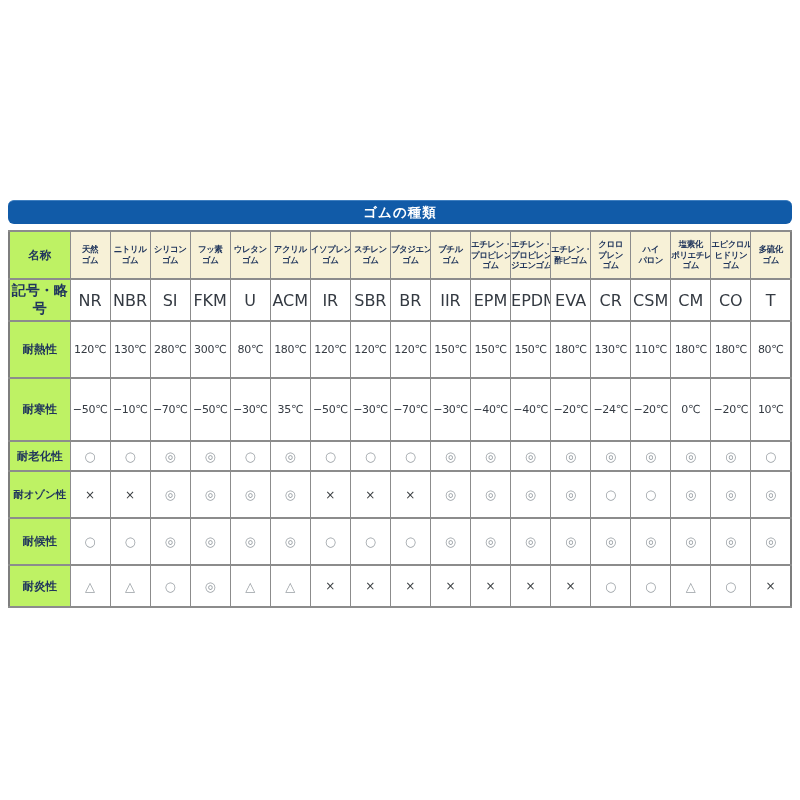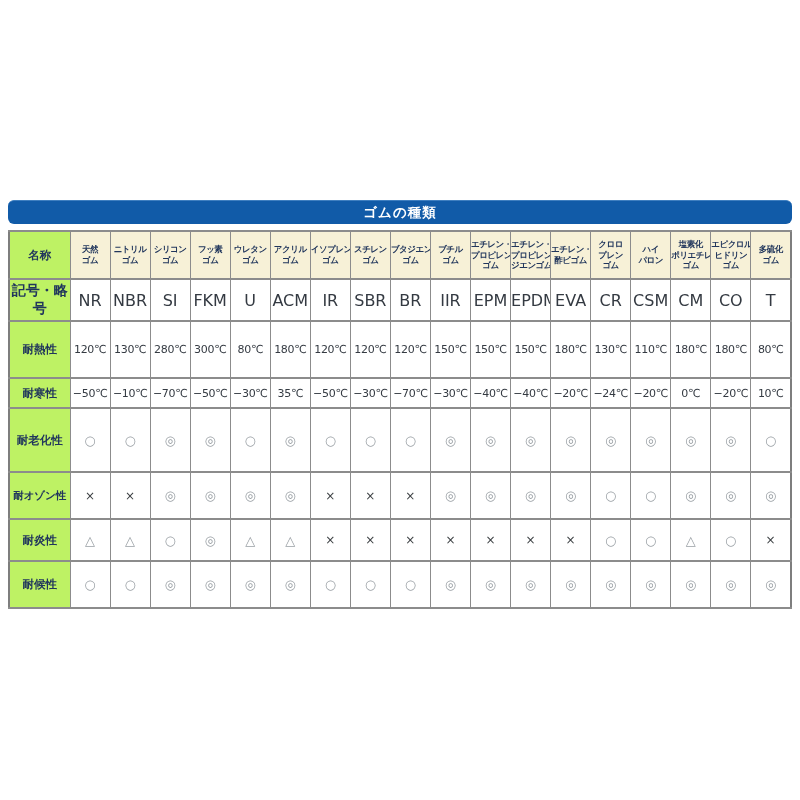--- a/index.html
+++ b/index.html
@@ -190,42 +190,42 @@
           <td class="temp-cell">150℃</td>
           <td class="temp-cell">150℃</td>
           <td class="temp-cell">150℃</td>
           <td class="temp-cell">180℃</td>
           <td class="temp-cell">130℃</td>
           <td class="temp-cell">110℃</td>
           <td class="temp-cell">180℃</td>
           <td class="temp-cell">180℃</td>
           <td class="temp-cell">80℃</td>
         </tr>
-        <tr style="height: 30px;">
+        <tr style="height: 63px;">
           <td class="row-label">耐寒性</td>
           <td class="temp-cell">−50℃</td>
           <td class="temp-cell">−10℃</td>
           <td class="temp-cell">−70℃</td>
           <td class="temp-cell">−50℃</td>
           <td class="temp-cell">−30℃</td>
           <td class="temp-cell">35℃</td>
           <td class="temp-cell">−50℃</td>
           <td class="temp-cell">−30℃</td>
           <td class="temp-cell">−70℃</td>
           <td class="temp-cell">−30℃</td>
           <td class="temp-cell">−40℃</td>
           <td class="temp-cell">−40℃</td>
           <td class="temp-cell">−20℃</td>
           <td class="temp-cell">−24℃</td>
           <td class="temp-cell">−20℃</td>
           <td class="temp-cell">0℃</td>
           <td class="temp-cell">−20℃</td>
           <td class="temp-cell">10℃</td>
         </tr>
-        <tr style="height: 64px; border-radius: 13px;">
+        <tr style="height: 30px; border-radius: 13px;">
           <td class="row-label">耐老化性</td>
           <td class="sym-cell gray">○</td>
           <td class="sym-cell gray">○</td>
           <td class="sym-cell gray">◎</td>
           <td class="sym-cell gray">◎</td>
           <td class="sym-cell gray">○</td>
           <td class="sym-cell gray">◎</td>
           <td class="sym-cell gray">○</td>
           <td class="sym-cell gray">○</td>
           <td class="sym-cell gray">○</td>
@@ -253,57 +253,57 @@
           <td class="sym-cell gray">◎</td>
           <td class="sym-cell gray">◎</td>
           <td class="sym-cell gray">◎</td>
           <td class="sym-cell gray">◎</td>
           <td class="sym-cell gray">○</td>
           <td class="sym-cell gray">○</td>
           <td class="sym-cell gray">◎</td>
           <td class="sym-cell gray">◎</td>
           <td class="sym-cell gray">◎</td>
         </tr>
+        <tr style="height: 47px;">
+          <td class="row-label">耐候性</td>
+          <td class="sym-cell gray">○</td>
+          <td class="sym-cell gray">○</td>
+          <td class="sym-cell gray">◎</td>
+          <td class="sym-cell gray">◎</td>
+          <td class="sym-cell gray">◎</td>
+          <td class="sym-cell gray">◎</td>
+          <td class="sym-cell gray">○</td>
+          <td class="sym-cell gray">○</td>
+          <td class="sym-cell gray">○</td>
+          <td class="sym-cell gray">◎</td>
+          <td class="sym-cell gray">◎</td>
+          <td class="sym-cell gray">◎</td>
+          <td class="sym-cell gray">◎</td>
+          <td class="sym-cell gray">◎</td>
+          <td class="sym-cell gray">◎</td>
+          <td class="sym-cell gray">◎</td>
+          <td class="sym-cell gray">◎</td>
+          <td class="sym-cell gray">◎</td>
+        </tr>
         <tr style="height: 42px;">
           <td class="row-label">耐炎性</td>
           <td class="sym-cell gray">△</td>
           <td class="sym-cell gray">△</td>
           <td class="sym-cell gray">○</td>
           <td class="sym-cell gray">◎</td>
           <td class="sym-cell gray">△</td>
           <td class="sym-cell gray">△</td>
           <td class="sym-cell dark">×</td>
           <td class="sym-cell dark">×</td>
           <td class="sym-cell dark">×</td>
           <td class="sym-cell dark">×</td>
           <td class="sym-cell dark">×</td>
           <td class="sym-cell dark">×</td>
           <td class="sym-cell dark">×</td>
           <td class="sym-cell gray">○</td>
           <td class="sym-cell gray">○</td>
           <td class="sym-cell gray">△</td>
           <td class="sym-cell gray">○</td>
           <td class="sym-cell dark">×</td>
-        </tr>
-        <tr style="height: 47px;">
-          <td class="row-label">耐候性</td>
-          <td class="sym-cell gray">○</td>
-          <td class="sym-cell gray">○</td>
-          <td class="sym-cell gray">◎</td>
-          <td class="sym-cell gray">◎</td>
-          <td class="sym-cell gray">◎</td>
-          <td class="sym-cell gray">◎</td>
-          <td class="sym-cell gray">○</td>
-          <td class="sym-cell gray">○</td>
-          <td class="sym-cell gray">○</td>
-          <td class="sym-cell gray">◎</td>
-          <td class="sym-cell gray">◎</td>
-          <td class="sym-cell gray">◎</td>
-          <td class="sym-cell gray">◎</td>
-          <td class="sym-cell gray">◎</td>
-          <td class="sym-cell gray">◎</td>
-          <td class="sym-cell gray">◎</td>
-          <td class="sym-cell gray">◎</td>
-          <td class="sym-cell gray">◎</td>
         </tr>
       </tbody>
   </table>
 </div>
 
 </body></html>

